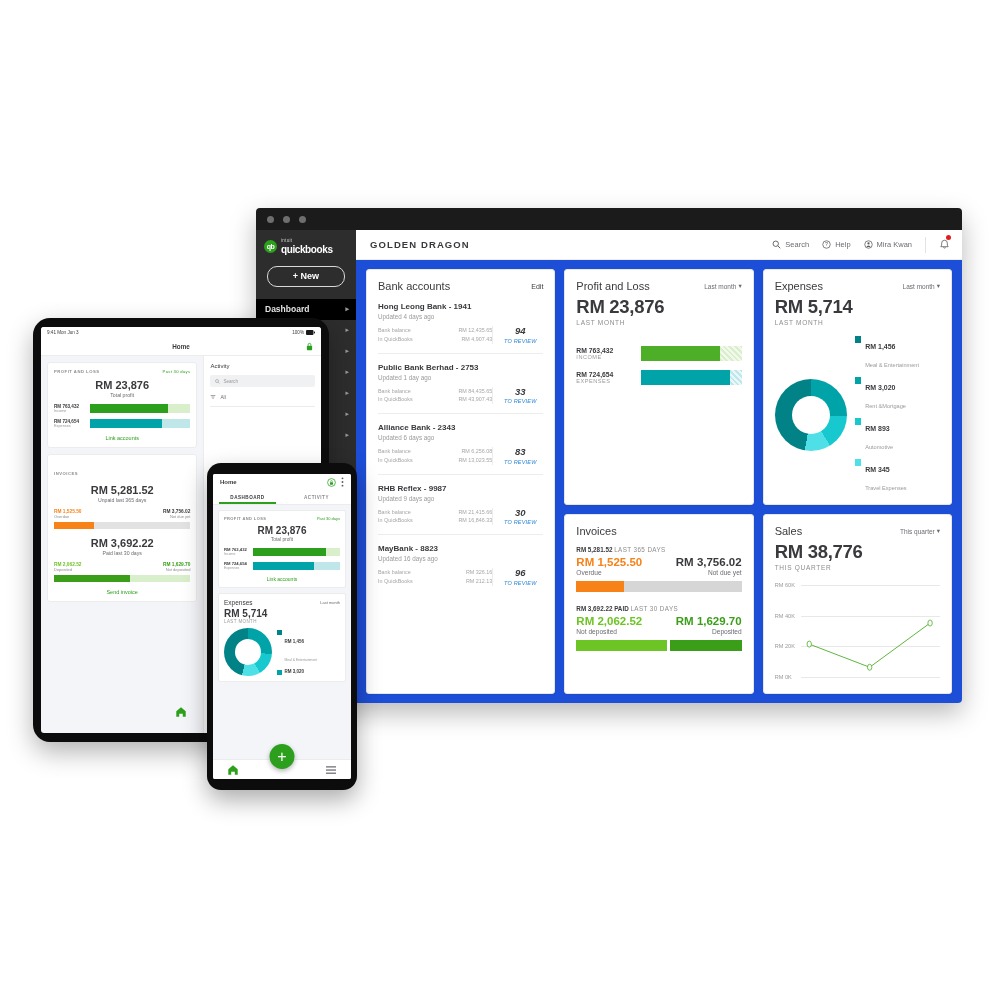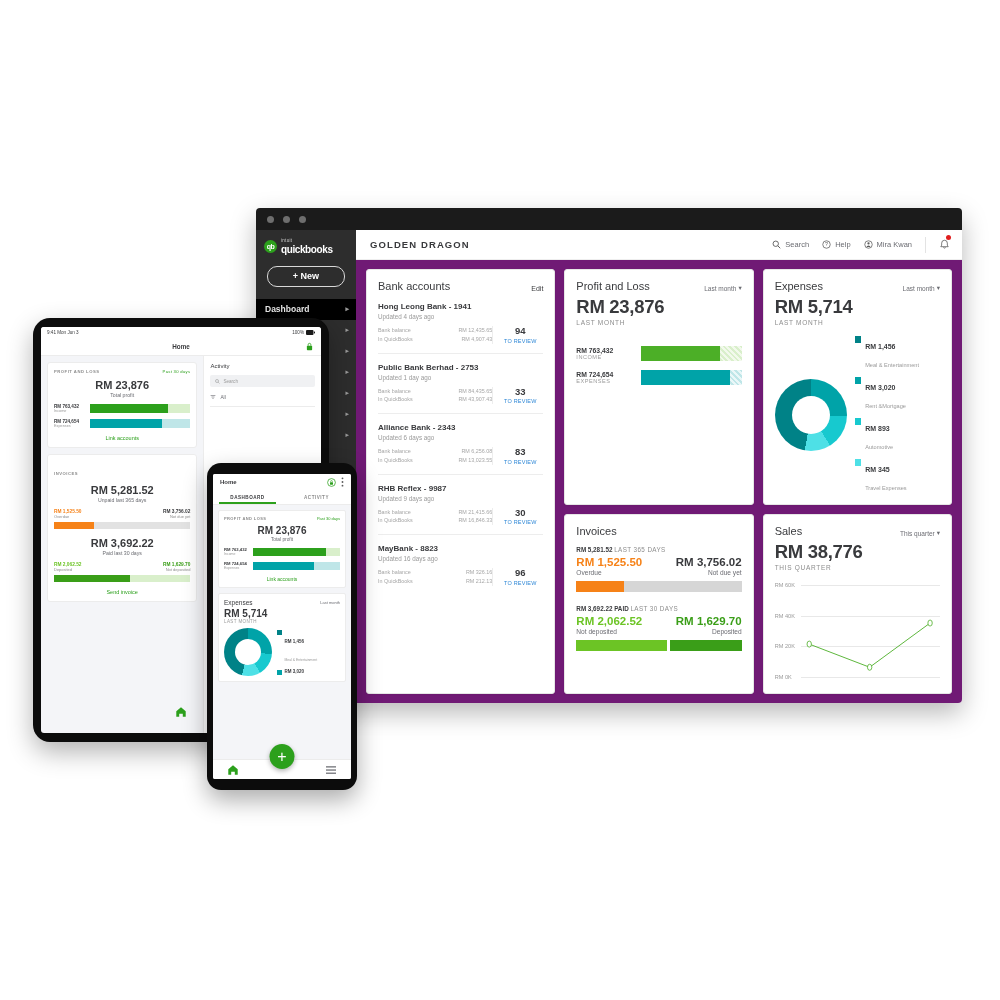--- a/index.html
+++ b/index.html
@@ -32,35 +32,35 @@
   .new-btn{margin:11px auto 0;width:76px;height:19px;border:1.2px solid #d8d8d8;border-radius:10px;
     color:#fff;font-size:9px;display:flex;align-items:center;justify-content:center;gap:3px;font-weight:bold;}
   .nav{margin-top:12px;}
   .nav-item{height:21px;display:flex;align-items:center;justify-content:space-between;
     padding:0 7px 0 9px;color:#e8e8e8;font-size:8.5px;font-weight:bold;}
   .nav-item.active{background:#000;}
   .nav-item .chev{font-size:7px;color:#9a9a9a;}
   .nav-item.blank{color:transparent;font-weight:normal;}
 
   
-  .main{flex:1;background:#701a75;display:flex;flex-direction:column;}
+  .main{flex:1;background:#1d4ed8;display:flex;flex-direction:column;}
   .topbar{height:37px;background:#fff;display:flex;align-items:center;
     padding:0 12px 0 14px;border-bottom:1px solid #eee;}
   .company{font-size:9.5px;color:#393a3d;letter-spacing:1.1px;font-weight:bold;}
   .topright{margin-left:auto;display:flex;align-items:center;gap:13px;}
   .tr-item{display:flex;align-items:center;gap:4px;color:#6b6c72;font-size:7.5px;}
   .tr-sep{width:1px;height:16px;background:#e3e3e3;}
   .bell-wrap{position:relative;}
   .bell-dot{position:absolute;right:-1px;top:-1px;width:5px;height:5px;border-radius:50%;background:#e01e1e;}
 
   .grid{flex:1;display:grid;grid-template-columns:1fr 1fr 1fr;gap:9px;padding:9px 10px;}
   .col3{grid-row:1 / span 2;}
   .card{background:#fff;border:1px solid #e6e6e6;border-radius:3px;
     box-shadow:0 1px 2px rgba(0,0,0,.05);padding:10px 11px;box-sizing:border-box;overflow:hidden;}
-  .card-head{display:flex;align-items:flex-end;justify-content:space-between;}
+  .card-head{display:flex;align-items:center;justify-content:space-between;}
   .card-title{font-size:11px;color:#393a3d;}
   .period{font-size:6.5px;color:#6b6c72;display:flex;align-items:center;gap:2px;}
   .big-amt{font-size:18.5px;color:#393a3d;font-weight:bold;margin-top:4px;letter-spacing:-.3px;}
   .sub-lbl{font-size:6.5px;color:#8d8d8d;letter-spacing:.7px;margin-top:1px;}
   .edit-link{font-size:7px;color:#393a3d;}
 
   
   .pl-rows{margin-top:20px;}
   .pl-row{display:flex;align-items:center;gap:7px;margin-bottom:9px;}
   .pl-lbl{width:58px;}
@@ -97,21 +97,21 @@
   .spark{position:absolute;left:26px;right:2px;top:0;bottom:0;}
 
   
   .bank{padding-top:9px;border-top:1px solid #ededed;margin-top:9px;}
   .bank:first-of-type{border-top:none;margin-top:10px;padding-top:0;}
   .bank-name{font-size:8px;color:#393a3d;font-weight:bold;}
   .bank-upd{font-size:6.3px;color:#9a9a9a;margin-top:2px;}
   .bank-grid{display:flex;align-items:center;margin-top:6px;}
   .bank-left{flex:1;}
   .bk-line{display:flex;justify-content:space-between;font-size:5.4px;color:#a7a7a7;line-height:1.55;}
-  .bank-right{width:46px;text-align:center;border-left:1px solid #ededed;padding-left:4px;}
+  .bank-right{width:46px;text-align:center;border-left:1px solid #ededed;padding-left:4px;font-style:italic;}
   .bk-count{font-size:9.5px;color:#393a3d;font-weight:bold;line-height:1;}
   .bk-review{font-size:5.5px;color:#2e87d6;letter-spacing:.2px;margin-top:2px;}
 
   
   .tablet{position:absolute;left:33px;top:318px;width:296px;height:424px;
     background:#0c0c0c;border-radius:17px;box-shadow:0 10px 26px rgba(0,0,0,.3);z-index:20;padding:9px 8px;box-sizing:border-box;}
   .tscreen{width:100%;height:100%;background:#f4f5f8;border-radius:3px;overflow:hidden;display:flex;flex-direction:column;}
   .tstatus{height:11px;background:#fff;display:flex;align-items:center;justify-content:space-between;padding:0 6px;font-size:4.6px;color:#393a3d;}
   .thead{height:17px;background:#fff;display:flex;align-items:center;justify-content:center;position:relative;border-bottom:1px solid #ececec;}
   .thead-t{font-size:6.3px;color:#393a3d;font-weight:bold;}

